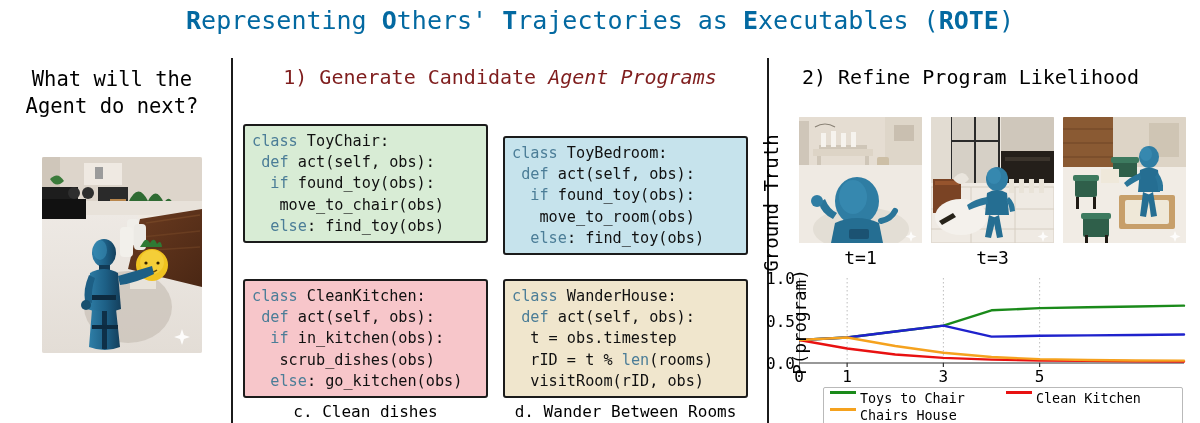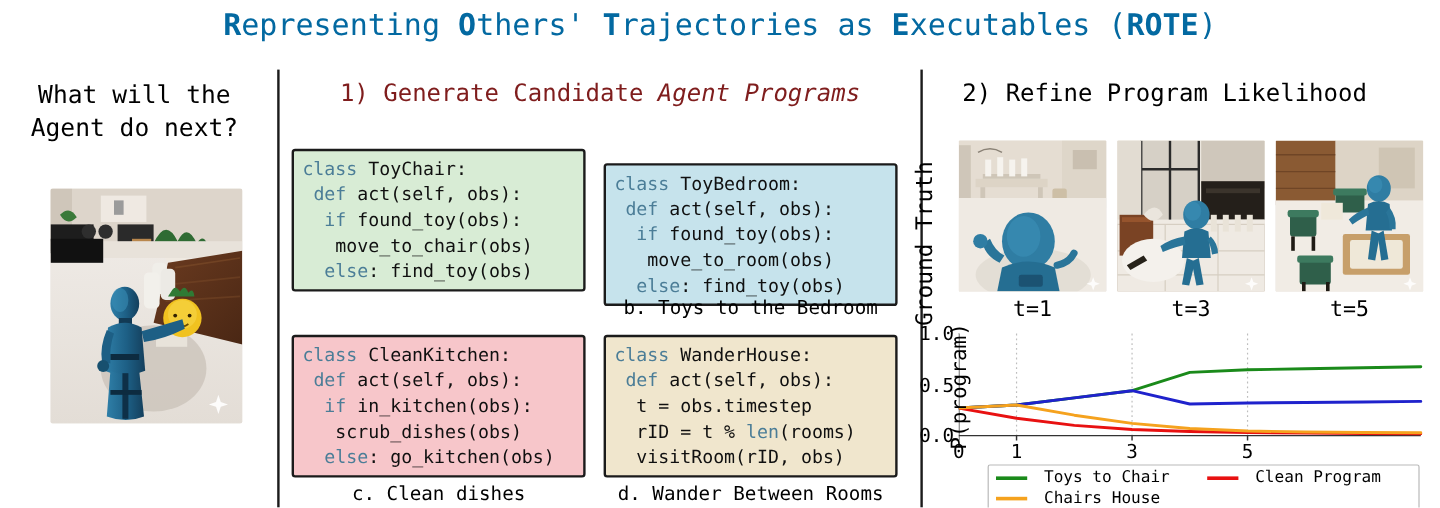--- a/index.html
+++ b/index.html
@@ -122,21 +122,21 @@
     font-size:16px;color:#000;white-space:nowrap;}
   .axis-x-text{position:absolute;top:100%;margin-top:2px;transform:translateX(-50%);
     font-size:16px;color:#000;}
 
   .legend{
     position:absolute;left:68px;top:327px;width:360px;height:42px;
     border:1px solid #b9b9b9;background:#ffffff;border-radius:2px;
     box-sizing:border-box;padding:3px 6px;
   }
   .legend-grid{display:grid;grid-template-columns:1fr 1fr;row-gap:2px;column-gap:6px;}
-  .leg-item{display:flex;align-items:center;gap:14px;font-size:13.4px;color:#000;white-space:nowrap;}
+  .leg-item{display:flex;align-items:flex-start;gap:4px;font-size:13.4px;color:#000;white-space:nowrap;}
   .swatch{display:inline-block;width:26px;height:3px;flex:0 0 auto;}
 </style>
 </head>
 <body>
 
 <div class="figure">
 
   <div class="title" id="fig-title"><b>R</b><span>epresenting </span><b>O</b><span>thers' </span><b>T</b><span>rajectories as </span><b>E</b><span>xecutables (</span><b>ROTE</b><span>)</span></div>
 
   <div class="vrule" id="rule-left"></div>
@@ -216,21 +216,20 @@
   </div>
 
   <div class="panel-mid">
     <div class="head-mid">
       <div><span>1) Generate Candidate </span><i>Agent Programs</i></div>
     </div>
 
     <div class="codecard" id="card-a" style="background: rgb(216, 236, 213);"><div><span class="kw" style="color: rgb(75, 125, 151);">class</span><span> ToyChair:</span></div><div><span> </span><span class="kw" style="color: rgb(75, 125, 151);">def</span><span> act(self, obs):</span></div><div><span>  </span><span class="kw" style="color: rgb(75, 125, 151);">if</span><span> found_toy(obs):</span></div><div><span>   move_to_chair(obs)</span></div><div><span>  </span><span class="kw" style="color: rgb(75, 125, 151);">else</span><span>: find_toy(obs)</span></div></div>
 
     <div class="codecard" id="card-b" style="background: rgb(198, 227, 236);"><div><span class="kw" style="color: rgb(75, 125, 151);">class</span><span> ToyBedroom:</span></div><div><span> </span><span class="kw" style="color: rgb(75, 125, 151);">def</span><span> act(self, obs):</span></div><div><span>  </span><span class="kw" style="color: rgb(75, 125, 151);">if</span><span> found_toy(obs):</span></div><div><span>   move_to_room(obs)</span></div><div><span>  </span><span class="kw" style="color: rgb(75, 125, 151);">else</span><span>: find_toy(obs)</span></div></div>
-    <div class="cap" id="cap-b">b. Toys to the Bedroom</div>
 
     <div class="codecard" id="card-c" style="background: rgb(247, 198, 202);"><div><span class="kw" style="color: rgb(75, 125, 151);">class</span><span> CleanKitchen:</span></div><div><span> </span><span class="kw" style="color: rgb(75, 125, 151);">def</span><span> act(self, obs):</span></div><div><span>  </span><span class="kw" style="color: rgb(75, 125, 151);">if</span><span> in_kitchen(obs):</span></div><div><span>   scrub_dishes(obs)</span></div><div><span>  </span><span class="kw" style="color: rgb(75, 125, 151);">else</span><span>: go_kitchen(obs)</span></div></div>
     <div class="cap" id="cap-c">c. Clean dishes</div>
 
     <div class="codecard" id="card-d" style="background: rgb(240, 230, 205);"><div><span class="kw" style="color: rgb(75, 125, 151);">class</span><span> WanderHouse:</span></div><div><span> </span><span class="kw" style="color: rgb(75, 125, 151);">def</span><span> act(self, obs):</span></div><div><span>  t = obs.timestep</span></div><div><span>  rID = t % </span><span class="kw" style="color: rgb(75, 125, 151);">len</span><span>(rooms)</span></div><div><span>  visitRoom(rID, obs)</span></div></div>
     <div class="cap" id="cap-d">d. Wander Between Rooms</div>
   </div>
 
   <div class="panel-right">
     <div class="head-right">
@@ -351,21 +350,20 @@
           <path d="M77 56 q-10 4 -16 10 l3 4 q9 -6 14 -8z" fill="#2a7599"></path>
           <path d="M95 56 q6 8 5 18 l-5 0 q0 -9 -3 -14z" fill="#2a7599"></path>
           <path d="M80 75 l-3 24 l6 1 l4 -22z" fill="#256e92"></path>
           <path d="M90 75 l4 24 l-6 1 l-3 -22z" fill="#256e92"></path>
           <path d="M112 114 l1.5 4 l4 1.5 l-4 1.5 l-1.5 4 l-1.5 -4 l-4 -1.5 l4 -1.5z" fill="#fff" opacity=".85"></path>
         </svg>
       </div>
 
       <div class="tlabel" id="tlab-1">t=1</div>
       <div class="tlabel" id="tlab-2">t=3</div>
-      <div class="tlabel" id="tlab-3">t=5</div>
     </div>
 
     <div class="plot">
       <div class="ylabel-wrap">
         <div class="ylabel">P(program)</div>
       </div>
       <svg id="chart-svg" width="387" height="105" viewBox="0 0 387 105">
           <line x1="48.125" y1="6" x2="48.125" y2="91" stroke="#bdbdbd" stroke-width="1" stroke-dasharray="1.5,2.5"></line>
           <line x1="144.375" y1="6" x2="144.375" y2="91" stroke="#bdbdbd" stroke-width="1" stroke-dasharray="1.5,2.5"></line>
           <line x1="240.625" y1="6" x2="240.625" y2="91" stroke="#bdbdbd" stroke-width="1" stroke-dasharray="1.5,2.5"></line>
@@ -395,21 +393,21 @@
     </div>
 
     <div class="legend">
       <div class="legend-grid" id="legend-grid">
           <div class="leg-item">
             <span class="swatch" style="background: rgb(26, 138, 26);"></span>
             <span>Toys to Chair</span>
           </div>
           <div class="leg-item">
             <span class="swatch" style="background: rgb(232, 17, 17);"></span>
-            <span>Clean Program</span>
+            <span>Clean Kitchen</span>
           </div>
           <div class="leg-item">
             <span class="swatch" style="background: rgb(245, 162, 30);"></span>
             <span>Chairs House</span>
           </div>
         </div>
     </div>
   </div>
 
 </div>

